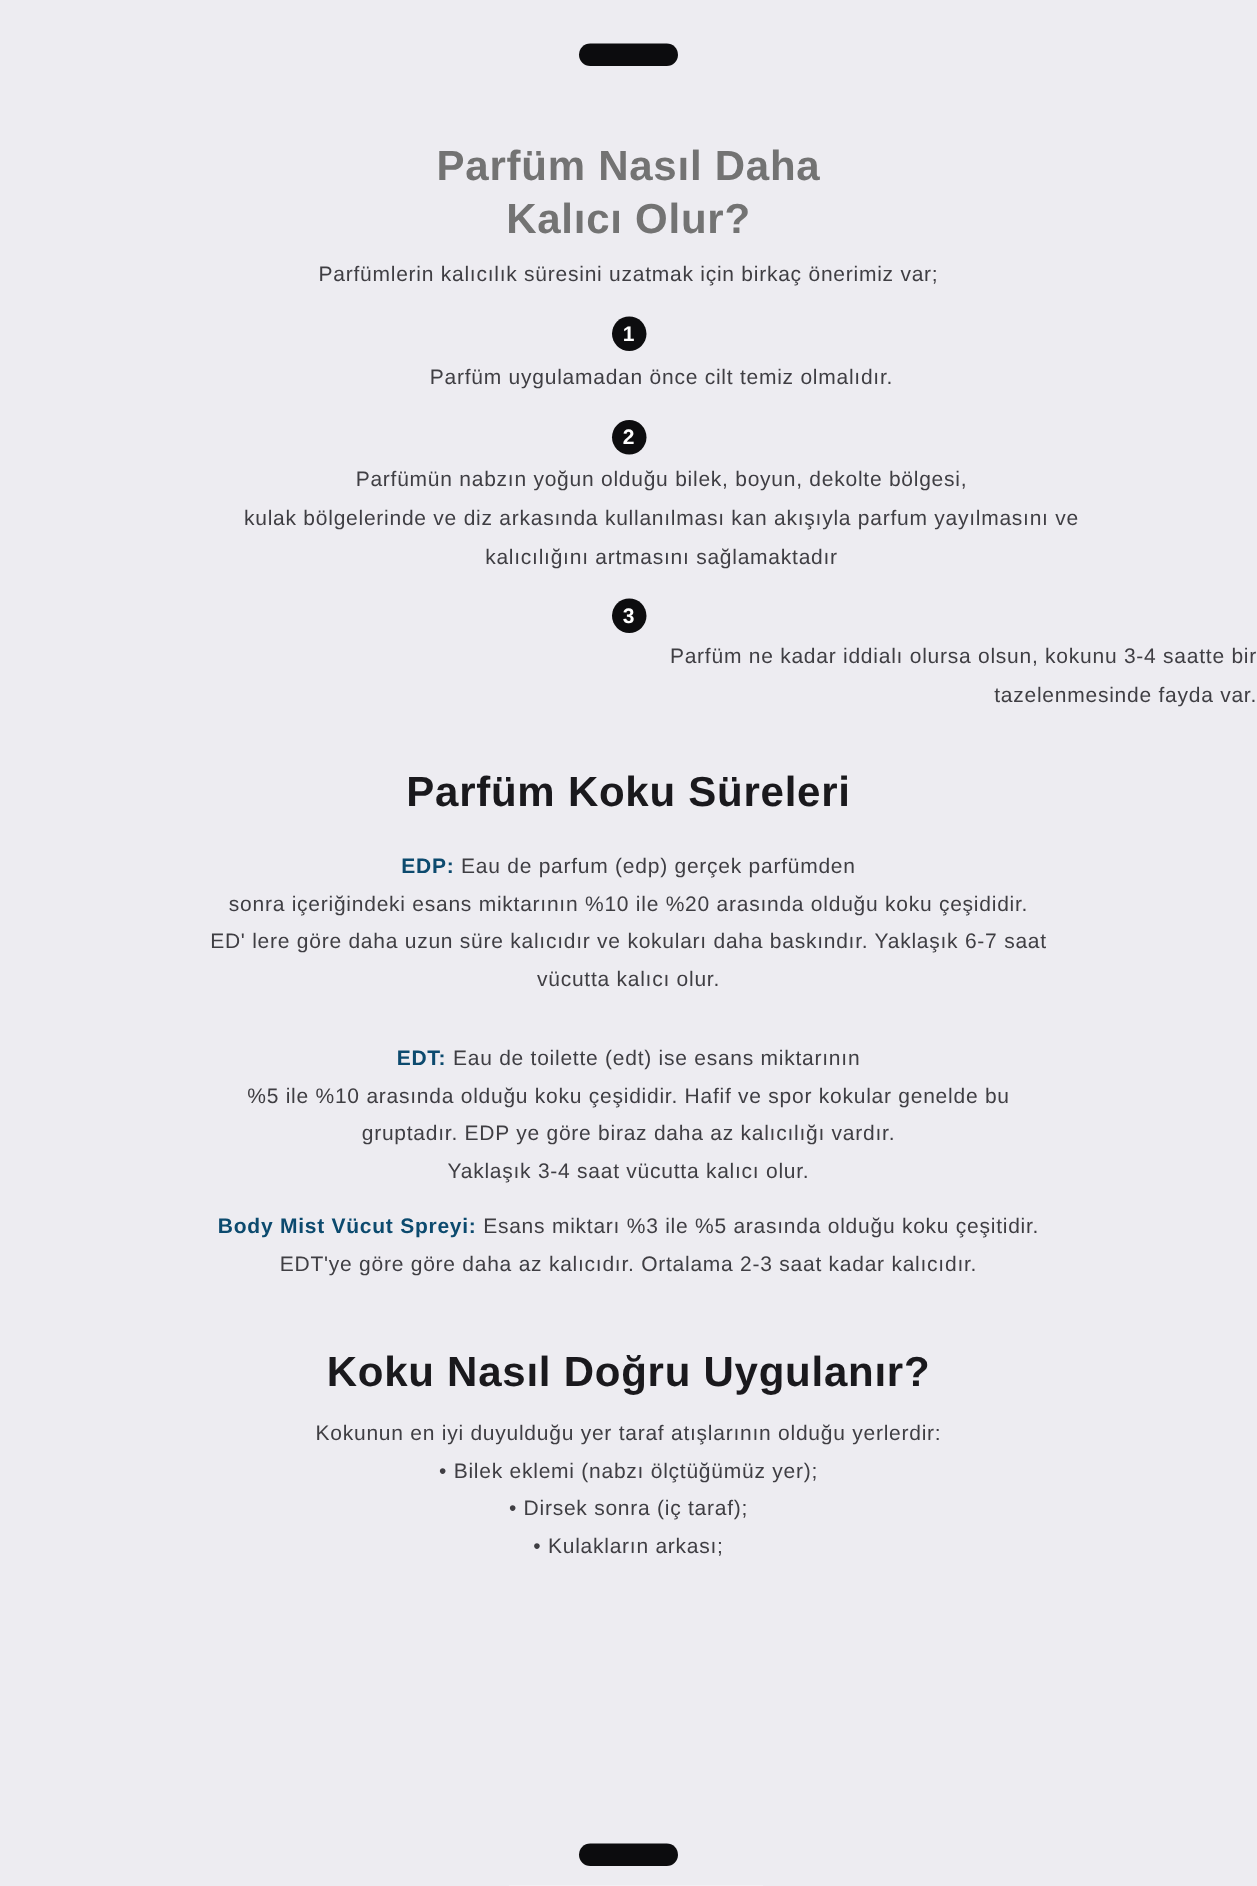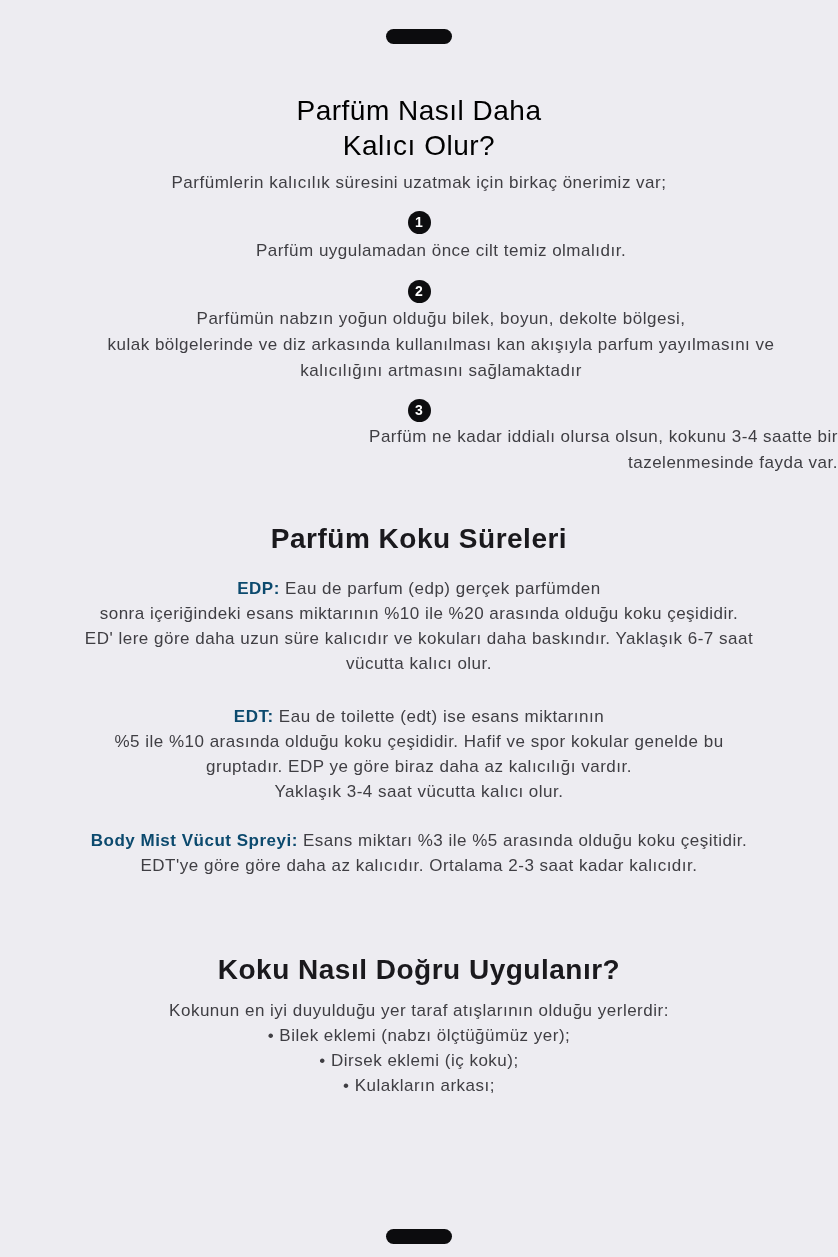--- a/index.html
+++ b/index.html
@@ -13,51 +13,51 @@
     color:#3f3e43;
   }
   .bar{
     position:absolute;left:50%;transform:translateX(-50%);
     width:66px;height:15px;background:#0c0c0e;border-radius:8px;
   }
   .bar-top{top:29px;}
   .bar-bottom{top:1229px;}
   .title{
     margin:0;padding-top:93px;
-    font-size:28px;line-height:35px;font-weight:400;
-    color:#000000;letter-spacing:.5px;
+    font-size:28px;line-height:35px;font-weight:700;
+    color:#737373;letter-spacing:.5px;
     white-space:pre-line;
   }
   .heading{
     margin:0;font-size:28px;line-height:32px;font-weight:700;
     color:#1a191d;letter-spacing:.5px;
   }
   .body{
-    margin:0;font-size:17px;line-height:25px;
+    margin:0;font-size:14px;line-height:25px;
     letter-spacing:.5px;color:#3f3e43;
     white-space:pre-line;
   }
   .subtitle{margin-top:7px;}
   .step-text{line-height:26px;margin-left:44px;}
   .badge{
     width:23px;height:23px;margin:0 auto;border-radius:50%;
     background:#0d0d0f;color:#ffffff;
     font-size:14px;font-weight:700;line-height:23px;text-align:center;
   }
   .badge-1{margin-top:16px;}
   .text-1{margin-top:4px;}
   .badge-2{margin-top:16px;}
   .text-2{margin-top:3px;}
   .badge-3{margin-top:15px;}
   .text-3{margin-top:2px;text-align:right;}
-  .heading-durations{margin-top:47px;}
+  .heading-durations{margin-top:36px;}
   .para-edp{margin-top:21px;}
   .para-edt{margin-top:28px;}
-  .para-mist{margin-top:24px;}
-  .heading-application{margin-top:76px;}
+  .para-mist{margin-top:12px;}
+  .heading-application{margin-top:44px;}
   .app-intro{margin-top:12px;}
   .bullet{line-height:25px;}
   b{color:#0c4a6e;}
 </style>
 </head>
 <body>
 
 <div class="page">
 
   <div class="bar bar-top"></div>
@@ -100,19 +100,19 @@
 Yaklaşık 3-4 saat vücutta kalıcı olur.</span></p>
 
     <p class="body para-mist"><b>Body Mist Vücut Spreyi:</b><span> Esans miktarı %3 ile %5 arasında olduğu koku çeşitidir.
 EDT'ye göre göre daha az kalıcıdır. Ortalama 2-3 saat kadar kalıcıdır.</span></p>
   </section>
 
   <section>
     <h2 class="heading heading-application">Koku Nasıl Doğru Uygulanır?</h2>
     <p class="body app-intro">Kokunun en iyi duyulduğu yer taraf atışlarının olduğu yerlerdir:</p>
     <p class="body bullet">• Bilek eklemi (nabzı ölçtüğümüz yer);</p>
-    <p class="body bullet">• Dirsek eklemi (iç koku);</p>
+    <p class="body bullet">• Dirsek sonra (iç taraf);</p>
     <p class="body bullet">• Kulakların arkası;</p>
   </section>
 
   <div class="bar bar-bottom"></div>
 
 </div>
 
 </body></html>

